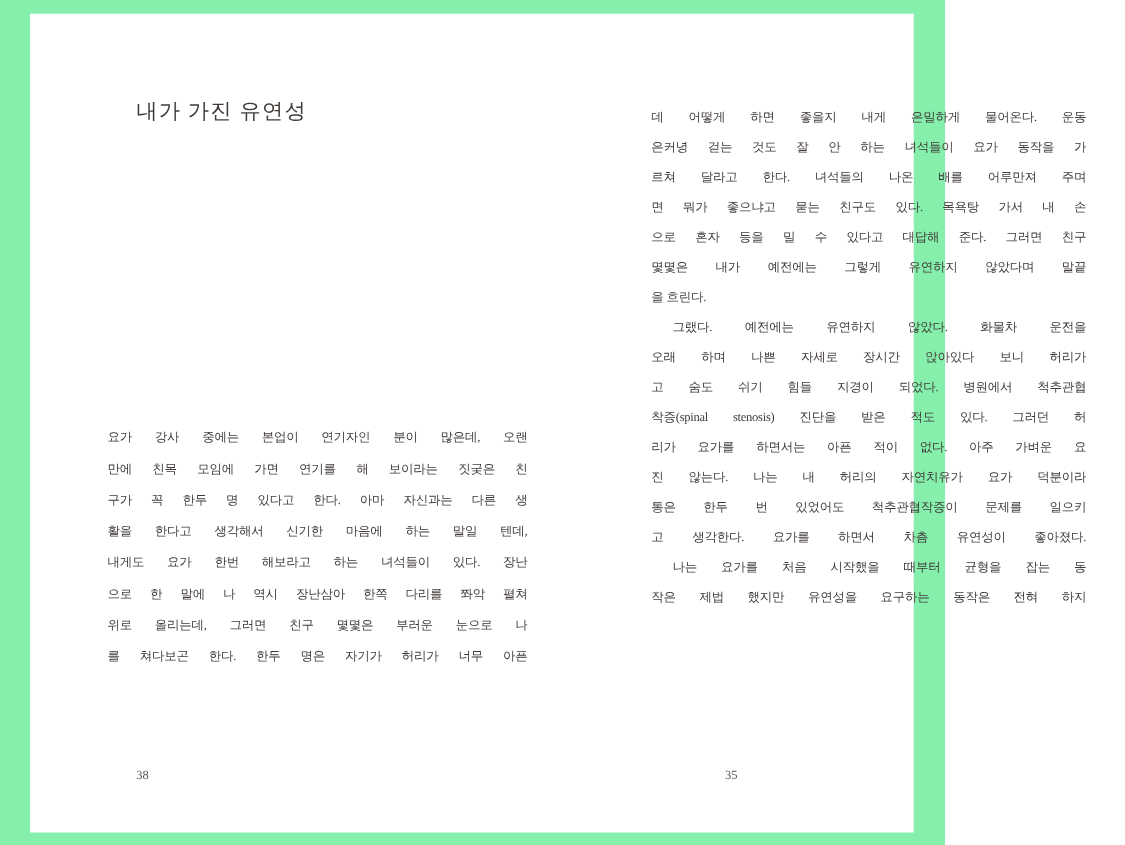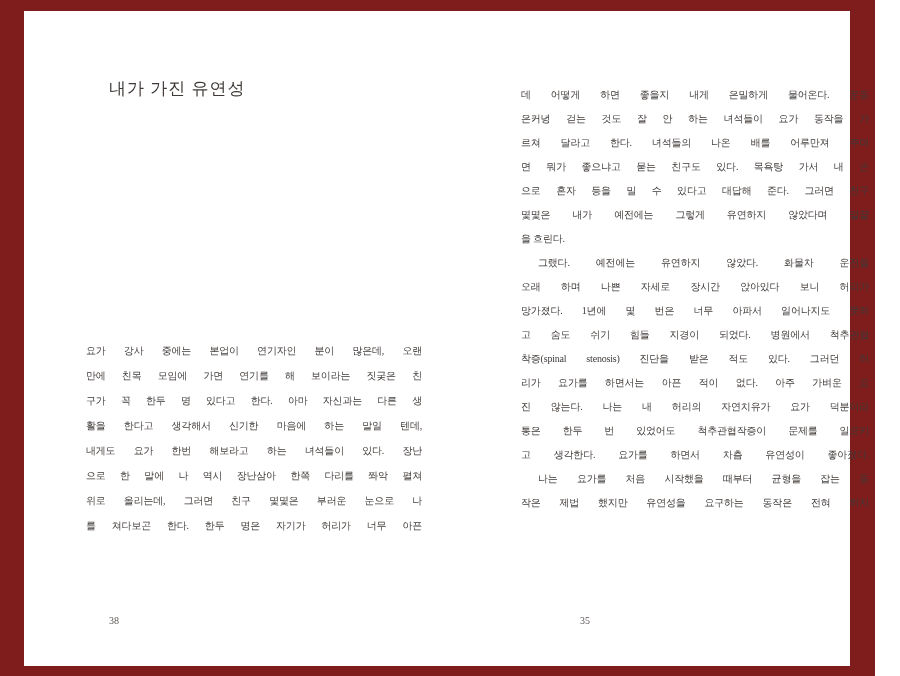--- a/index.html
+++ b/index.html
@@ -3,22 +3,22 @@
 <meta charset="utf-8">
 <style>
   html, body { margin: 0; padding: 0; }
   body {
     width: 900px; height: 676px;
     font-family: "Liberation Serif", "DejaVu Serif", serif;
     overflow: hidden;
   }
   #stage {
     position: relative;
-    width: 875px; height: 676px;
-    background: #7f1d1d; 
+    width: 756px; height: 676px;
+    background: #86efac; 
   }
   .spread {
     position: absolute;
     left: 24px; right: 25px; top: 11px; bottom: 10px;
     background: #ffffff;
   }
   .page-title {
     position: absolute;
     left: 85px; top: 66px;
     margin: 0;
@@ -81,21 +81,20 @@
       <div class="body-block right-body">
         <div class="line">데 어떻게 하면 좋을지 내게 은밀하게 물어온다. 운동</div>
         <div class="line">은커녕 걷는 것도 잘 안 하는 녀석들이 요가 동작을 가</div>
         <div class="line">르쳐 달라고 한다. 녀석들의 나온 배를 어루만져 주며</div>
         <div class="line">면 뭐가 좋으냐고 묻는 친구도 있다. 목욕탕 가서 내 손</div>
         <div class="line">으로 혼자 등을 밀 수 있다고 대답해 준다. 그러면 친구</div>
         <div class="line">몇몇은 내가 예전에는 그렇게 유연하지 않았다며 말끝</div>
         <div class="line end">을 흐린다.</div>
         <div class="line indent">그랬다. 예전에는 유연하지 않았다. 화물차 운전을</div>
         <div class="line">오래 하며 나쁜 자세로 장시간 앉아있다 보니 허리가</div>
-        <div class="line">망가졌다. 1년에 몇 번은 너무 아파서 일어나지도 못하</div>
         <div class="line">고 숨도 쉬기 힘들 지경이 되었다. 병원에서 척추관협</div>
         <div class="line">착증(spinal stenosis) 진단을 받은 적도 있다. 그러던 허</div>
         <div class="line">리가 요가를 하면서는 아픈 적이 없다. 아주 가벼운 요</div>
         <div class="line">진 않는다. 나는 내 허리의 자연치유가 요가 덕분이라</div>
         <div class="line">통은 한두 번 있었어도 척추관협작증이 문제를 일으키</div>
         <div class="line">고 생각한다. 요가를 하면서 차츰 유연성이 좋아졌다.</div>
         <div class="line indent">나는 요가를 처음 시작했을 때부터 균형을 잡는 동</div>
         <div class="line">작은 제법 했지만 유연성을 요구하는 동작은 전혀 하지</div>
       </div>
 

